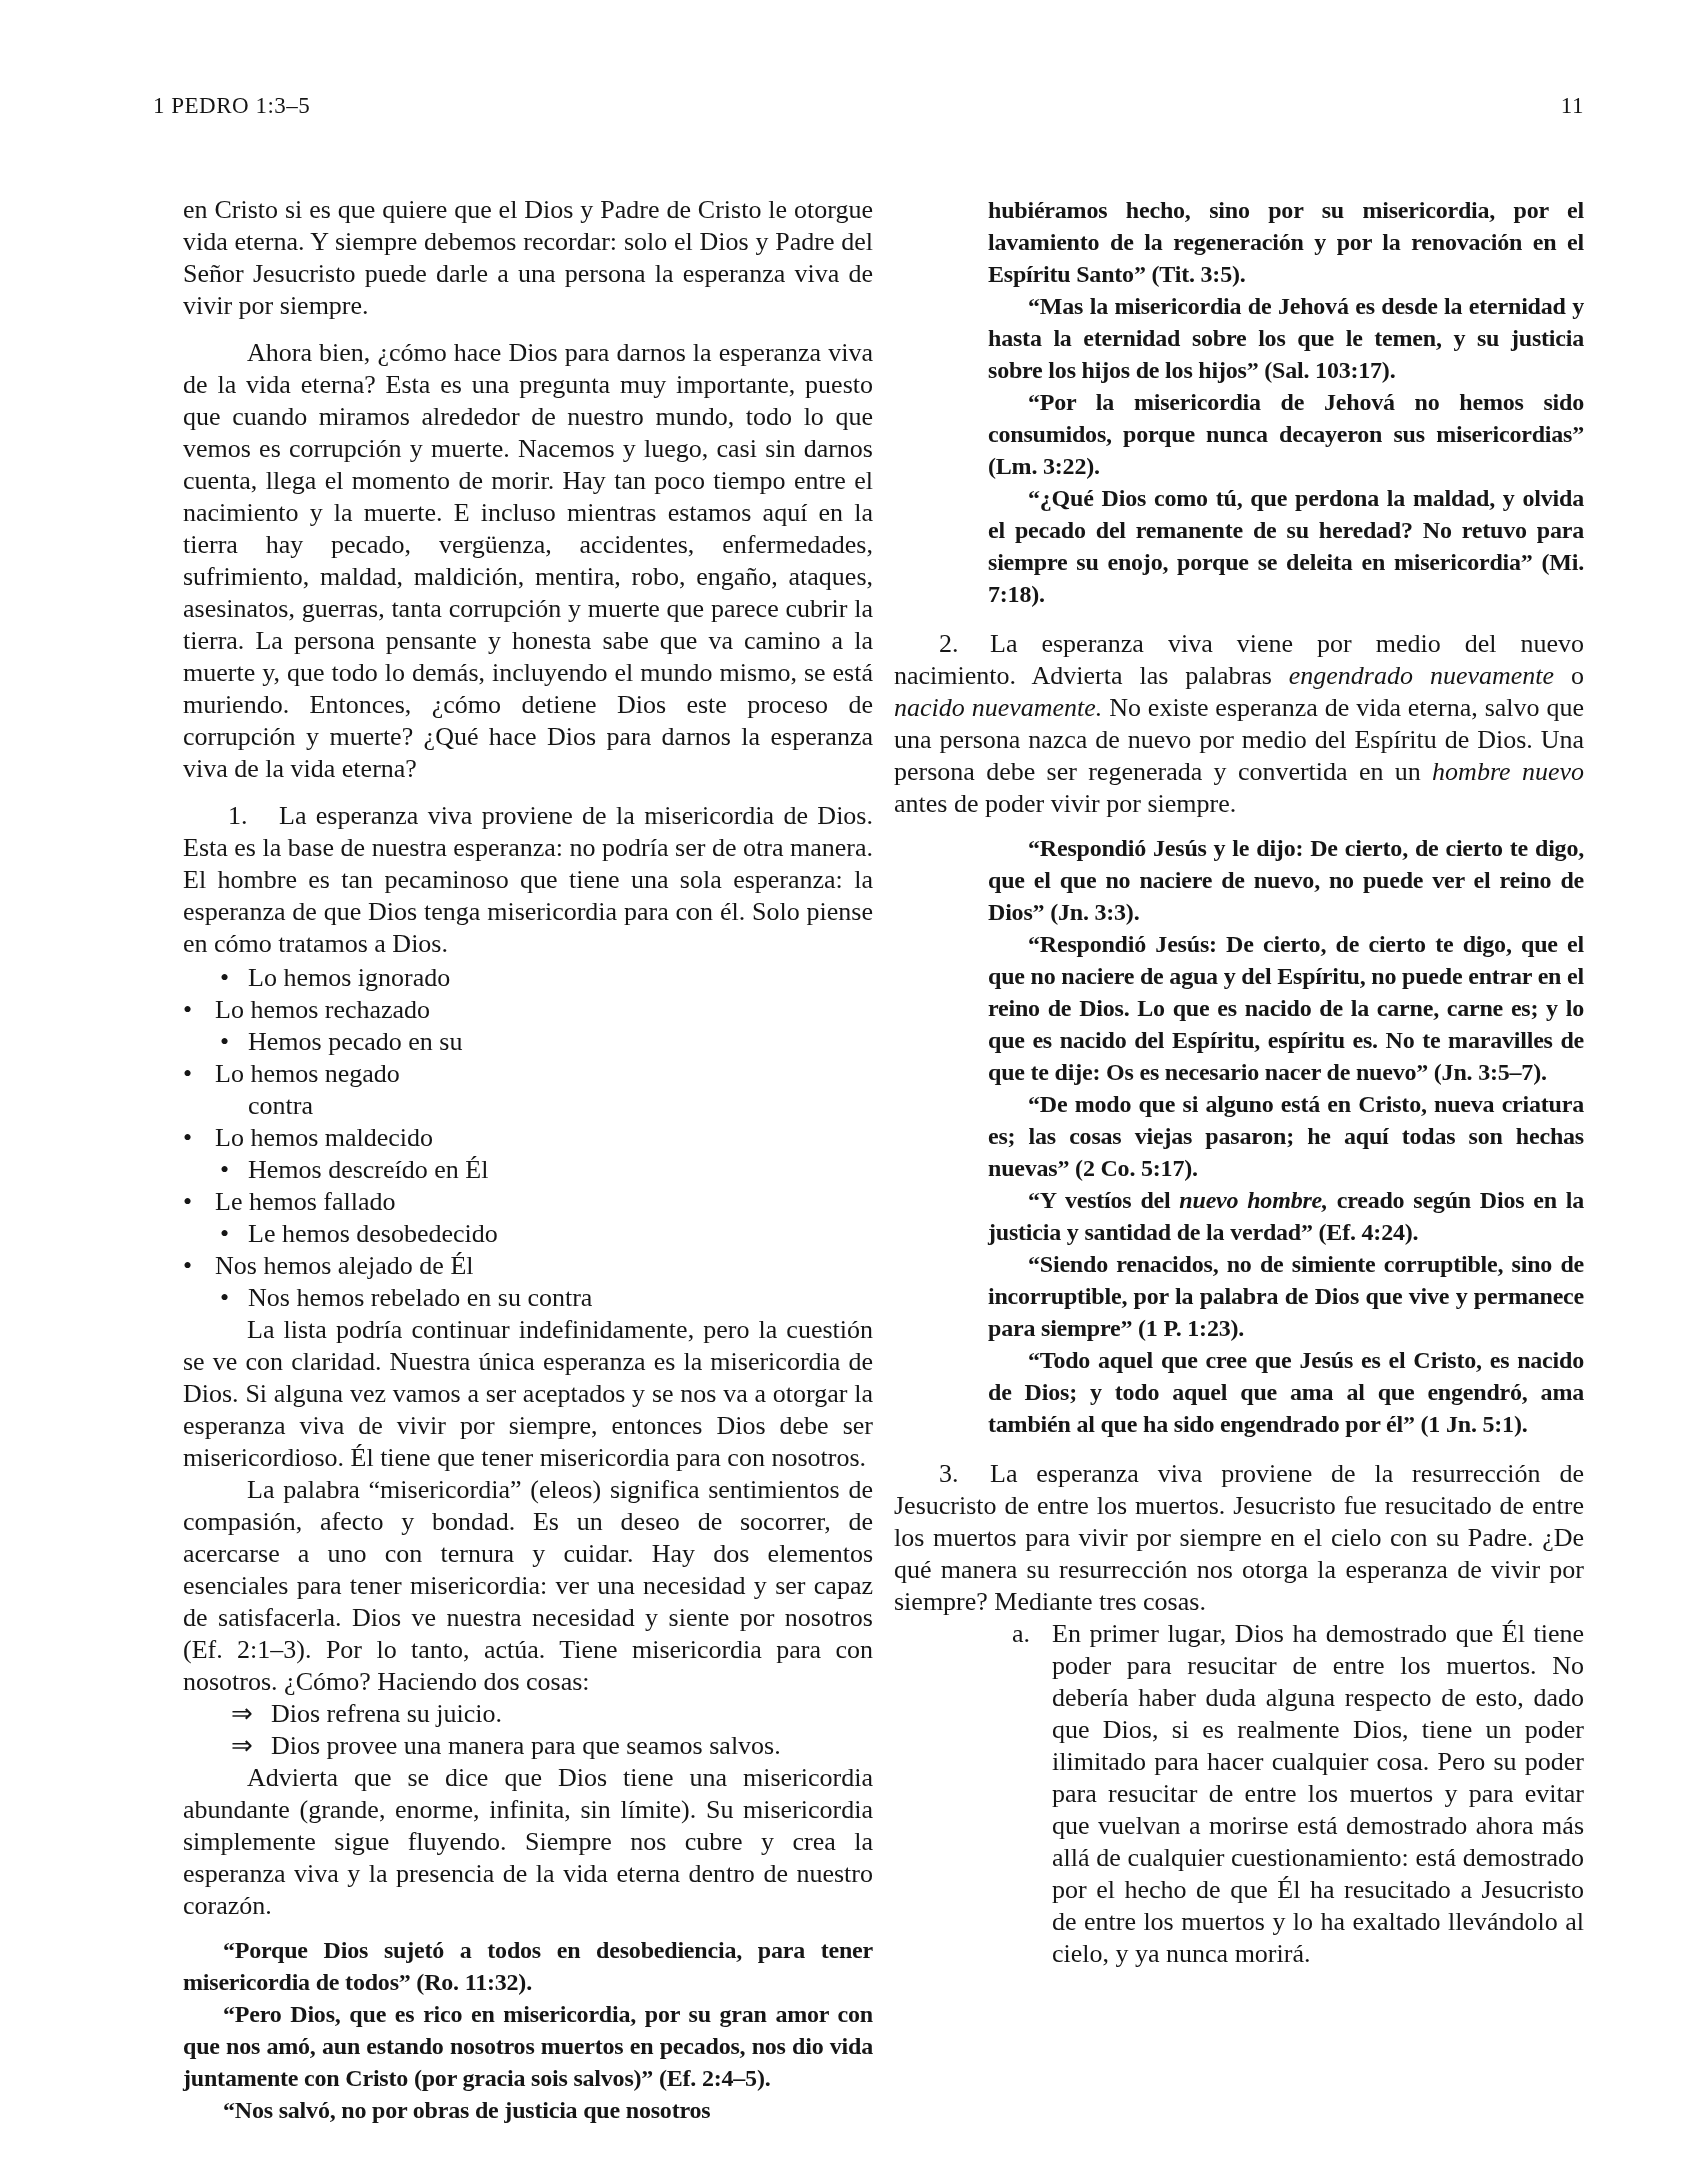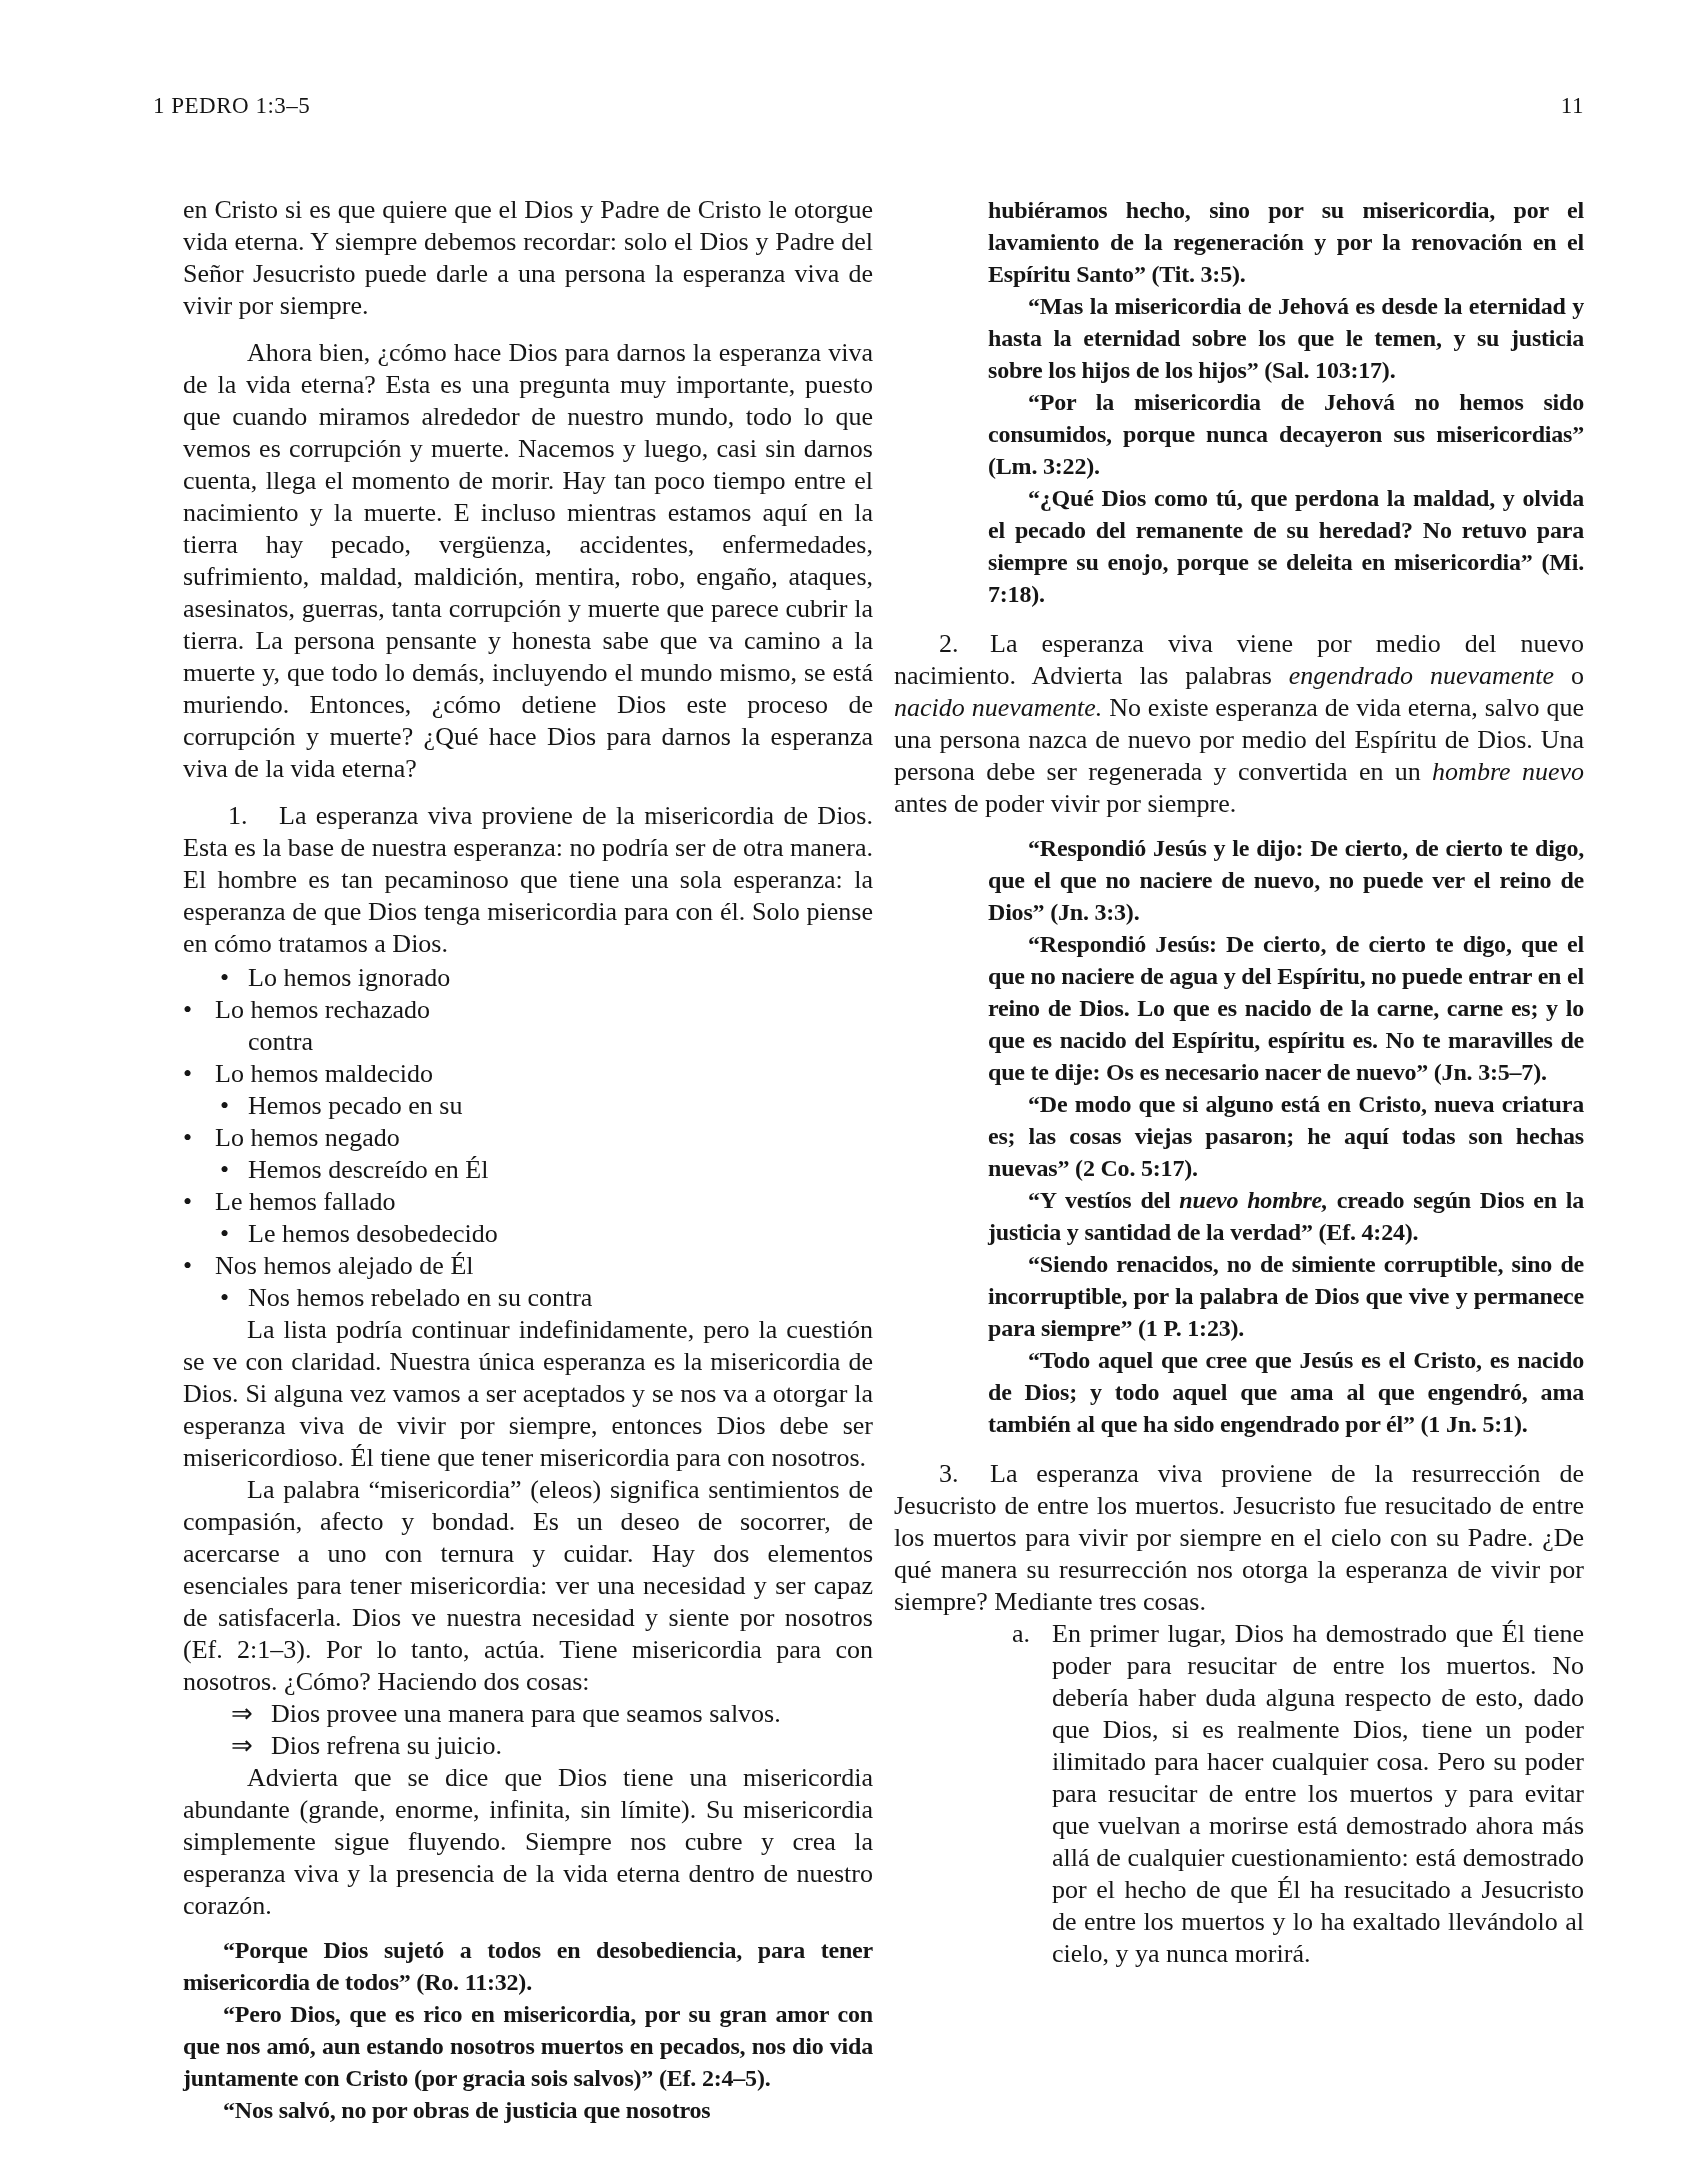--- a/index.html
+++ b/index.html
@@ -96,46 +96,46 @@
     <p class="indent gap-top">Ahora bien, ¿cómo hace Dios para darnos la esperanza viva de la vida eterna? Esta es una pregunta muy importante, puesto que cuando miramos alrededor de nuestro mundo, todo lo que vemos es corrupción y muerte. Nacemos y luego, casi sin darnos cuenta, llega el momento de morir. Hay tan poco tiempo entre el nacimiento y la muerte. E incluso mientras estamos aquí en la tierra hay pecado, vergüenza, accidentes, enfermedades, sufrimiento, maldad, maldición, mentira, robo, engaño, ataques, asesinatos, guerras, tanta corrupción y muerte que parece cubrir la tierra. La persona pensante y honesta sabe que va camino a la muerte y, que todo lo demás, incluyendo el mundo mismo, se está muriendo. Entonces, ¿cómo detiene Dios este proceso de corrupción y muerte? ¿Qué hace Dios para darnos la esperanza viva de la vida eterna?</p>
 
     <p class="numbered gap-top"><span class="num">1.</span><span>La esperanza viva proviene de la misericordia de Dios. Esta es la base de nuestra esperanza: no podría ser de otra manera. El hombre es tan pecaminoso que tiene una sola esperanza: la esperanza de que Dios tenga misericordia para con él. Solo piense en cómo tratamos a Dios.</span></p>
 
     <div class="bullets">
       <div class="brow">
         <div class="bcell bl"><span class="dot">•</span><span>Lo hemos ignorado</span></div>
         <div class="bcell br"><span class="dot">•</span><span>Lo hemos rechazado</span></div>
       </div>
       <div class="brow">
+        <div class="bcell bl"><span class="dot">•</span><span>Hemos pecado en su</span></div>
+        <div class="bcell br"><span class="dot">•</span><span>Lo hemos negado</span></div>
+      </div>
+      <div class="brow">
         <div class="bcell bl"><span class="dot"></span><span>contra</span></div>
         <div class="bcell br"><span class="dot">•</span><span>Lo hemos maldecido</span></div>
-      </div>
-      <div class="brow">
-        <div class="bcell bl"><span class="dot">•</span><span>Hemos pecado en su</span></div>
-        <div class="bcell br"><span class="dot">•</span><span>Lo hemos negado</span></div>
       </div>
       <div class="brow">
         <div class="bcell bl"><span class="dot">•</span><span>Hemos descreído en Él</span></div>
         <div class="bcell br"><span class="dot">•</span><span>Le hemos fallado</span></div>
       </div>
       <div class="brow">
         <div class="bcell bl"><span class="dot">•</span><span>Le hemos desobedecido</span></div>
         <div class="bcell br"><span class="dot">•</span><span>Nos hemos alejado de Él</span></div>
       </div>
       <div class="brow">
         <div class="bcell bl full"><span class="dot">•</span><span>Nos hemos rebelado en su contra</span></div>
       </div>
     </div>
 
     <p class="indent">La lista podría continuar indefinidamente, pero la cuestión se ve con claridad. Nuestra única esperanza es la misericordia de Dios. Si alguna vez vamos a ser aceptados y se nos va a otorgar la esperanza viva de vivir por siempre, entonces Dios debe ser misericordioso. Él tiene que tener misericordia para con nosotros.</p>
 
     <p class="indent">La palabra “misericordia” (eleos) significa sentimientos de compasión, afecto y bondad. Es un deseo de socorrer, de acercarse a uno con ternura y cuidar. Hay dos elementos esenciales para tener misericordia: ver una necesidad y ser capaz de satisfacerla. Dios ve nuestra necesidad y siente por nosotros (Ef. 2:1–3). Por lo tanto, actúa. Tiene misericordia para con nosotros. ¿Cómo? Haciendo dos cosas:</p>
 
+    <div class="arrow-row"><span class="arrow">⇒</span><span>Dios refrena su juicio.</span></div>
     <div class="arrow-row"><span class="arrow">⇒</span><span>Dios provee una manera para que seamos salvos.</span></div>
-    <div class="arrow-row"><span class="arrow">⇒</span><span>Dios refrena su juicio.</span></div>
 
     <p class="indent">Advierta que se dice que Dios tiene una misericordia abundante (grande, enorme, infinita, sin límite). Su misericordia simplemente sigue fluyendo. Siempre nos cubre y crea la esperanza viva y la presencia de la vida eterna dentro de nuestro corazón.</p>
 
     <div class="quotes-block">
       <p class="quote">“Porque Dios sujetó a todos en desobediencia, para tener misericordia de todos” (Ro. 11:32).</p>
       <p class="quote">“Pero Dios, que es rico en misericordia, por su gran amor con que nos amó, aun estando nosotros muertos en pecados, nos dio vida juntamente con Cristo (por gracia sois salvos)” (Ef. 2:4–5).</p>
       <p class="quote">“Nos salvó, no por obras de justicia que nosotros</p>
     </div>
 
   </div>

